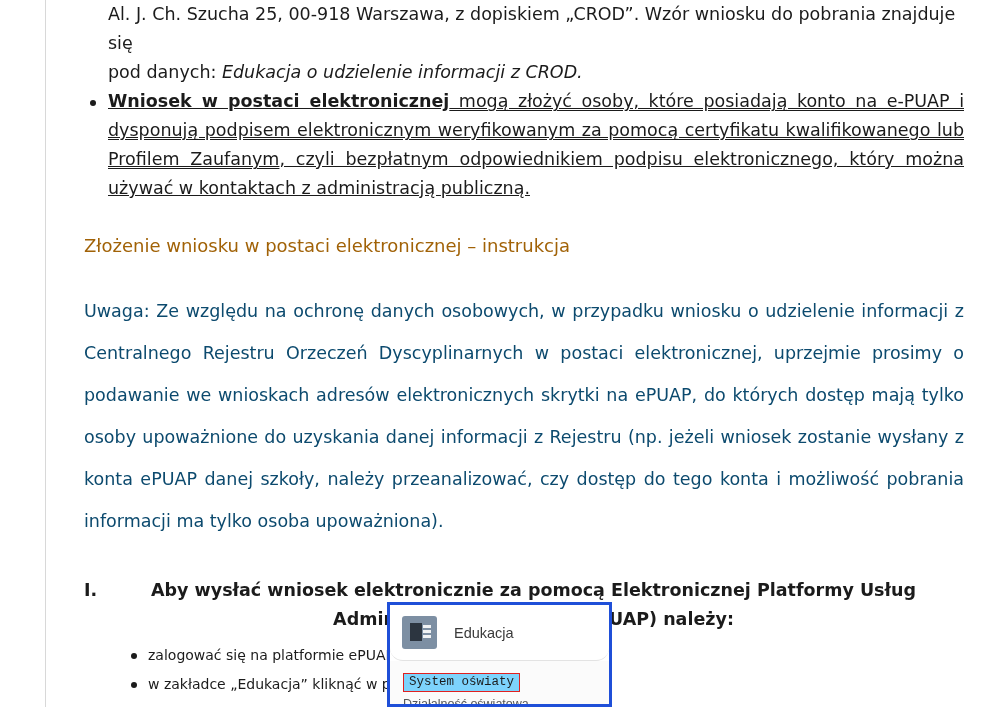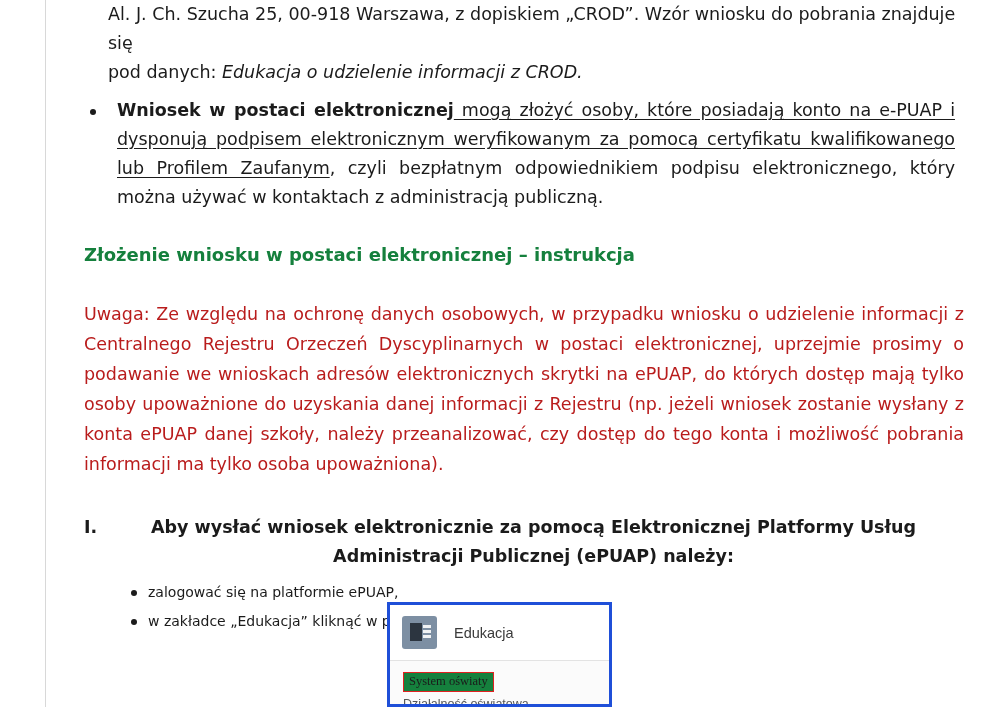--- a/index.html
+++ b/index.html
@@ -59,50 +59,51 @@
     top: 13px;
     width: 6px;
     height: 6px;
     border-radius: 50%;
     background: #1b1b1b;
   }
   .para {
     font-size: 17.5px;
     line-height: 29px;
     color: #1b1b1b;
-    margin: 9px;
+    margin: 0;
     text-align: justify;
     text-justify: inter-word;
+    text-decoration: underline;
   }
   .first-frag {
     margin: 0;
     font-size: 17.5px;
     line-height: 29px;
   }
   .italic { font-style: italic; }
   .bold { font-weight: bold; }
   .ul-link {
     text-decoration: underline;
     text-underline-offset: 3px;
   }
 
   
   .section-heading {
     font-size: 18px;
-    font-weight: bold;
+    font-weight: normal;
     line-height: 26px;
     margin: 30px 0 0 0;
-    color: #15803d;
+    color: #a16207;
   }
 
   
   .notice {
-    color: #b91c1c;
-    font-size: 17.5px;
-    line-height: 30px;
+    color: #0c4a6e;
+    font-size: 17.5px;
+    line-height: 42px;
     margin: 31px 0 0 0;
     text-align: justify;
     text-justify: inter-word;
   }
 
   
   .roman-block {
     margin: 34px 0 0 0;
     position: relative;
     padding-left: 19px;
@@ -157,20 +158,21 @@
     background: #ffffff;
     overflow: hidden;
   }
   .fig-row {
     display: flex;
     align-items: center;
     height: 55px;
     padding-left: 12px;
     background: #ffffff;
     border-bottom: 1px solid #e3e3e3;
+    border-radius: 13px;
   }
   .fig-icon {
     width: 35px;
     height: 33px;
     background: #7d8fa3;
     border-radius: 3px;
     position: relative;
     flex: none;
   }
   .fig-icon::before {
@@ -202,22 +204,22 @@
     padding: 9px 0 0 13px;
     background: #fbfbfb;
     height: 46px;
   }
   .fig-highlight {
     display: inline-block;
     border: 1.5px solid #e02020;
     padding: 1px 5px 2px 5px;
     font-size: 12.5px;
     color: #1b1b1b;
-    font-family: Liberation Serif, serif;
-    background: #15803d;
+    font-family: Liberation Mono, monospace;
+    background: #7dd3fc;
   }
   .fig-sub {
     margin-top: 5px;
     font-size: 12.5px;
     color: #555555;
     font-family: "Liberation Sans", sans-serif;
   }
 </style>
 </head>
 <body>

